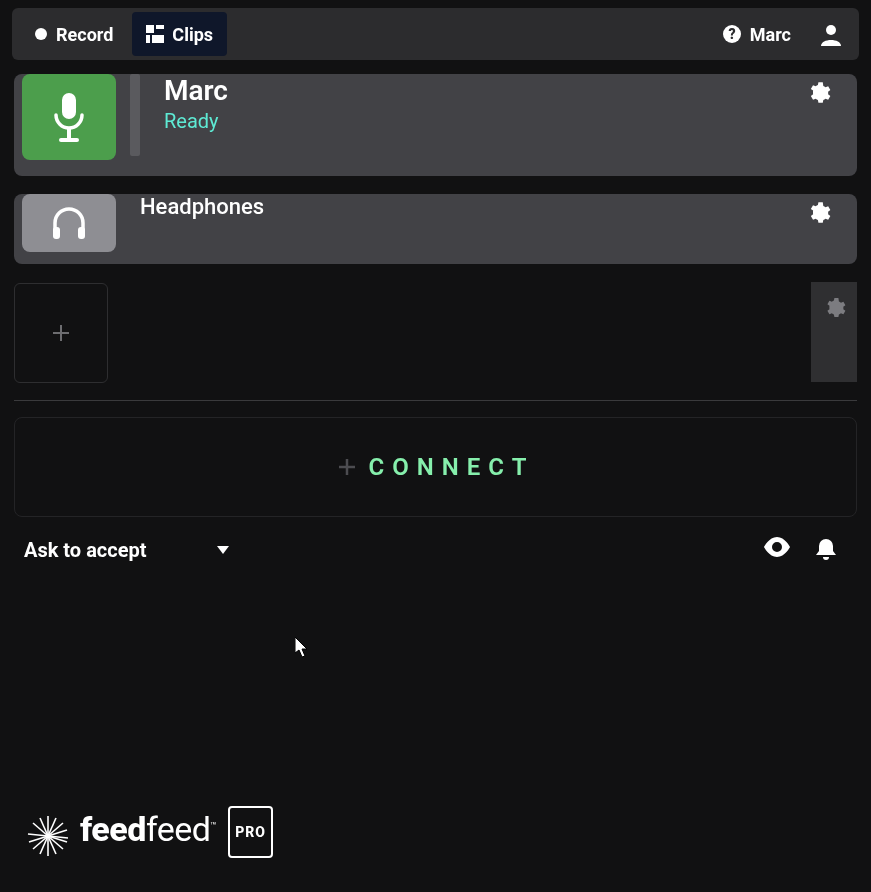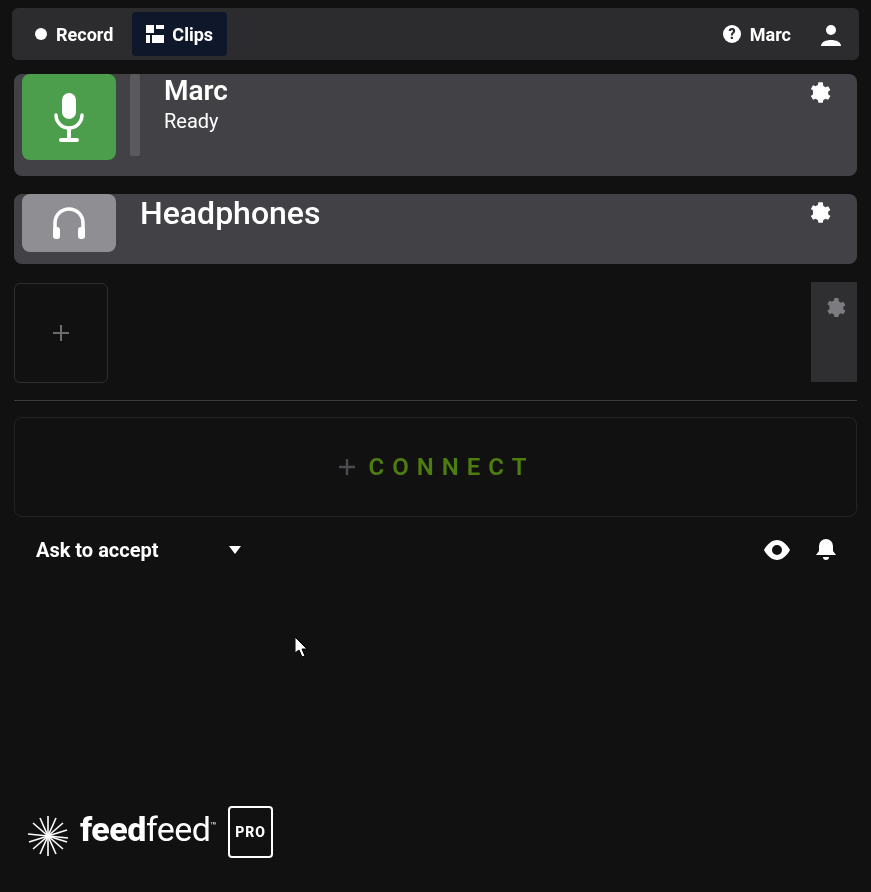--- a/index.html
+++ b/index.html
@@ -70,21 +70,21 @@
   .channel-tile.hp  { background: #8e8e93; width:94px; height:58px; }
   .level-meter {
     width: 10px;
     height: 82px;
     background: #5a5a5e;
     border-radius: 2px;
     flex-shrink: 0;
   }
   .channel-info { flex: 1; padding-left: 10px; }
   .channel-name { font-size: 28px; font-weight: 600; color: #fff; }
-  .channel-status { font-size: 20px; color: #ffffff; margin-top: 2px; }
+  .channel-status { font-size: 20px; color: #5eead4; margin-top: 2px; }
   .gear-btn { color: #fff; cursor: pointer; padding: 6px; }
 
   
   .add-row {
     display: flex;
     align-items: center;
     height: 102px;
     position: relative;
   }
   .add-tile {
@@ -122,33 +122,32 @@
 
   
   .connect-bar {
     margin: 16px 14px 0 14px;
     height: 100px;
     border: 1.5px solid #242426;
     border-radius: 8px;
     display: flex;
     align-items: center;
     justify-content: center;
-    color: #4d7c0f;
+    color: #86efac;
     font-size: 24px;
     font-weight: 600;
     letter-spacing: 8px;
     gap: 12px;
     cursor: pointer;
   }
 
   
   .bottom-controls {
     display: flex;
-    align-items: center;
-    padding: 20px 22px 0 36px;
+    padding: 20px 22px 0 24px;
   }
   .accept-dd {
     display: flex;
     align-items: center;
     gap: 70px;
     font-size: 20px;
     font-weight: 700;
     color: #fff;
     cursor: pointer;
   }
@@ -271,21 +270,21 @@
     <div class="channel-tile hp">
       <span>
         <svg width="40" height="36" viewBox="0 0 40 36" fill="none" stroke="#fff" stroke-width="3.5">
           <path d="M6 26 V18 a14 14 0 0 1 28 0 V26" stroke-linecap="round"></path>
           <rect x="4" y="22" width="7" height="12" rx="3" fill="#fff" stroke="none"></rect>
           <rect x="29" y="22" width="7" height="12" rx="3" fill="#fff" stroke="none"></rect>
         </svg>
       </span>
     </div>
     <div class="channel-info">
-      <div class="channel-name" style="font-size:32px;font-weight:500">Headphones</div>
+      <div class="channel-name" style="font-size:22px;font-weight:500">Headphones</div>
     </div>
     <div class="gear-btn">
       <span>
         <svg width="26" height="26" viewBox="0 0 24 24" fill="#fff">
             <path d="M12 8a4 4 0 1 0 0 8 4 4 0 0 0 0-8zm9.4 4a7.5 7.5 0 0 0-.1-1.2l2.1-1.6-2-3.4-2.5 1a7.6 7.6 0 0 0-2-1.2L16.4 2h-4l-.5 2.6a7.6 7.6 0 0 0-2 1.2l-2.5-1-2 3.4 2.1 1.6A7.5 7.5 0 0 0 7.4 12c0 .4 0 .8.1 1.2l-2.1 1.6 2 3.4 2.5-1c.6.5 1.3.9 2 1.2l.5 2.6h4l.5-2.6c.7-.3 1.4-.7 2-1.2l2.5 1 2-3.4-2.1-1.6c.1-.4.1-.8.1-1.2z"></path>
           </svg>
       </span>
     </div>
   </div>
 

